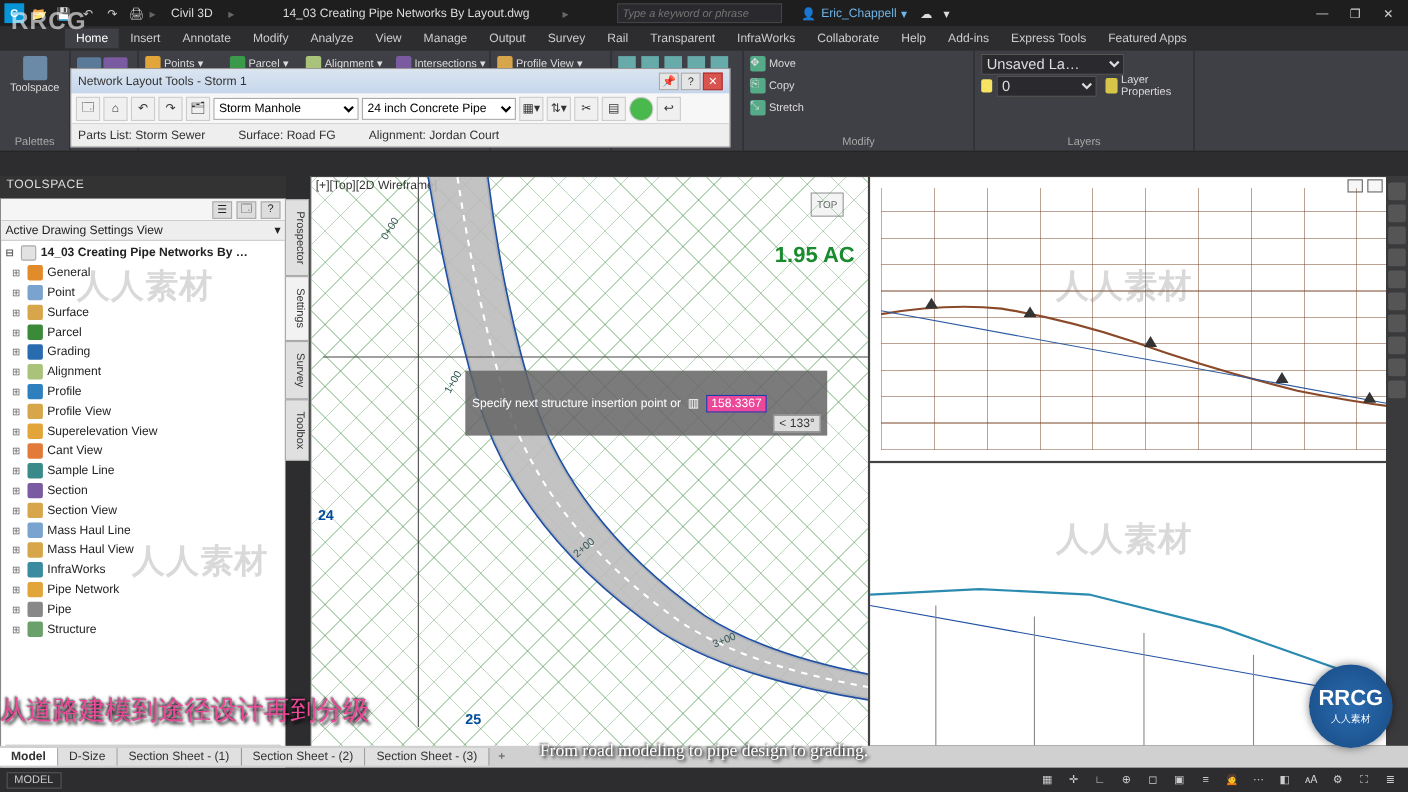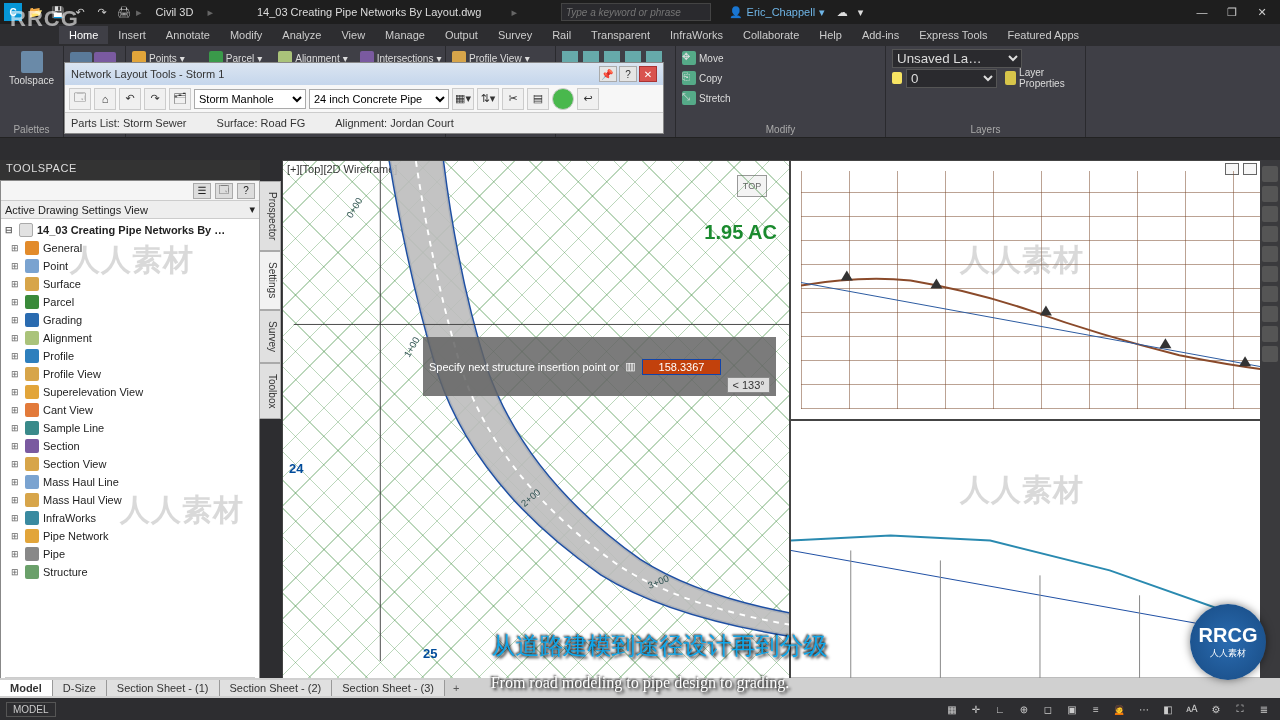--- a/index.html
+++ b/index.html
@@ -74,21 +74,21 @@
   repeating-linear-gradient(45deg, rgba(60,140,60,0.35) 0 1px, transparent 1px 20px),
   repeating-linear-gradient(-45deg, rgba(60,140,60,0.35) 0 1px, transparent 1px 20px);
 }
 .road { position: absolute; width: 560px; height: 500px; }
 .road svg { width: 100%; height: 100%; }
 
 .common-area { position: absolute; top: 60px; right: 12px; color: #1a8a2e; font-size: 22px; font-weight: 600; text-align: right; }
 .common-area .ac { font-size: 20px; }
 
 .prompt-box { position: absolute; top: 176px; left: 140px; display: flex; align-items: center; background: rgba(100,100,100,0.85); padding: 3px 6px; font-size: 11px; color: #fff; gap: 6px; }
-.prompt-box .val { background: #c2410c; color: #fff; padding: 1px 16px; border: 1px solid #14a; }
+.prompt-box .val { background: #ec4899; color: #fff; padding: 1px 4px; border: 1px solid #14a; }
 .prompt-box .ang { background: #ddd; color: #333; padding: 1px 4px; border: 1px solid #888; margin-top: 37px; }
 
 .station-label { position: absolute; color: #004b9a; font-size: 13px; font-weight: 600; }
 
 
 .grid-lines { position: absolute; inset: 10px; background:
   repeating-linear-gradient(90deg, rgba(120,70,40,0.5) 0 1px, transparent 1px 48px),
   repeating-linear-gradient(0deg, rgba(120,70,40,0.5) 0 1px, transparent 1px 24px);
 }
 
@@ -97,21 +97,21 @@
 .model-tabs .mtab { padding: 2px 10px; border-right: 1px solid #999; background: #e0e0e0; }
 .model-tabs .mtab.active { background: #fff; font-weight: bold; }
 .model-tabs .plus { padding: 2px 8px; color: #555; }
 
 
 .statusbar { position: absolute; left: 0; bottom: 0; right: 0; height: 22px; background: #2d2d30; display: flex; align-items: center; color: #ccc; font-size: 10px; padding: 0 6px; gap: 6px; }
 .statusbar .sb-right { margin-left: auto; display: flex; gap: 4px; align-items: center; }
 .statusbar .sb-btn { width: 20px; height: 18px; display: flex; align-items: center; justify-content: center; }
 
 
-.subtitle-cn { position: absolute; bottom: 58px; left: 0; right: 0; text-align: center; color: #0ea5e9; font-size: 24px; font-weight: 500; text-shadow: 2px 2px 3px rgba(0,0,0,0.9), -1px -1px 2px rgba(0,0,0,0.8); padding-left: 39px; }
+.subtitle-cn { position: absolute; bottom: 58px; left: 0; right: 0; text-align: left; color: #ec4899; font-size: 24px; font-weight: 500; text-shadow: 2px 2px 3px rgba(0,0,0,0.9), -1px -1px 2px rgba(0,0,0,0.8); }
 .subtitle-en { position: absolute; bottom: 28px; left: 0; right: 0; text-align: center; color: #fff; font-size: 16px; font-family: Georgia, serif; text-shadow: 2px 2px 3px rgba(0,0,0,0.9), -1px -1px 2px rgba(0,0,0,0.8); }
 
 
 .watermark { position: absolute; color: rgba(120,120,120,0.28); font-size: 30px; font-weight: bold; pointer-events: none; letter-spacing: 1px; }
 
 .corner-logo { position: absolute; right: 14px; bottom: 40px; width: 76px; height: 76px; border-radius: 50%; background: radial-gradient(circle,#2a6bb0 0%, #174a82 100%); display: flex; align-items: center; justify-content: center; color: #fff; flex-direction: column; font-size: 9px; text-align: center; box-shadow: 0 0 8px rgba(0,0,0,0.5); }
 .corner-logo .big { font-size: 20px; font-weight: bold; }
 
 
 .rtool { position: absolute; right: 0; top: 160px; width: 20px; height: 520px; background: #3a3a3d; display: flex; flex-direction: column; gap: 4px; padding-top: 6px; align-items: center; }
@@ -276,21 +276,21 @@
       <span>?</span>
       <span class="close">✕</span>
     </div>
   </div>
   <div class="toolbar-row">
     <span class="tbtn">🗔</span>
     <span class="tbtn">⌂</span>
     <span class="tbtn">↶</span>
     <span class="tbtn">↷</span>
     <span class="tbtn">🗂</span>
-    <select style="width:112px"><option>Storm Manhole</option></select>
+    <select style="width:132px"><option>Storm Manhole</option></select>
     <select style="width:140px"><option>24 inch Concrete Pipe</option></select>
     <span class="tbtn">▦▾</span>
     <span class="tbtn">⇅▾</span>
     <span class="tbtn">✂</span>
     <span class="tbtn">▤</span>
     <span class="tbtn" style="background:#49b84d;border-radius:50%"></span>
     <span class="tbtn">↩</span>
   </div>
   <div class="info-row">
     <span>Parts List: Storm Sewer</span>

